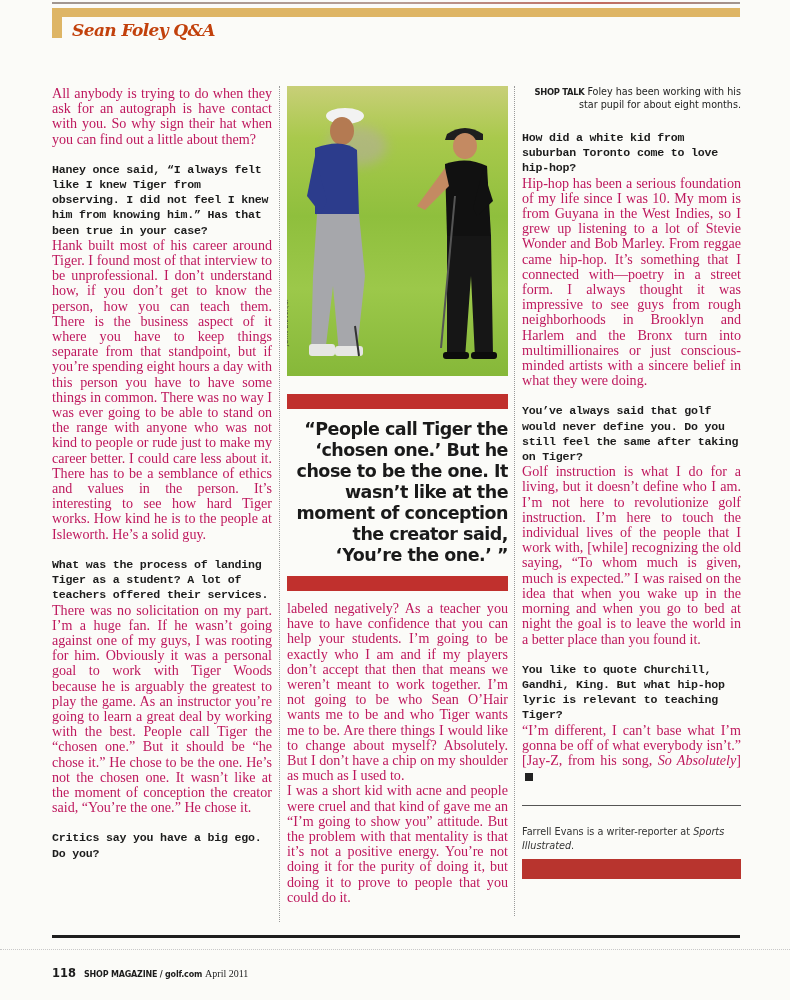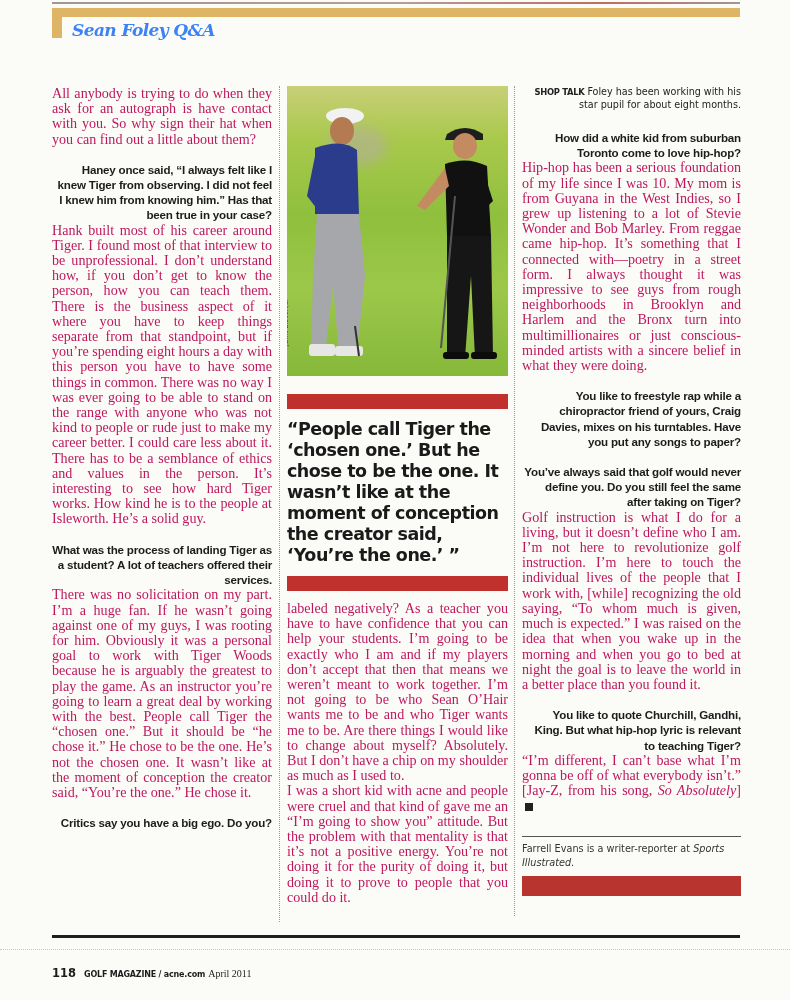--- a/index.html
+++ b/index.html
@@ -4,53 +4,53 @@
 <style>
   * { box-sizing: border-box; margin: 0; padding: 0; }
   html, body { width: 790px; height: 1000px; background: #fbfbf8; overflow: hidden; }
   body { position: relative; font-family: "DejaVu Serif", serif; color: #222; }
 
   .top-rule { position: absolute; left: 52px; top: 2px; width: 688px; height: 2px;
     background: linear-gradient(90deg, #8a7d76, #a5867c 50%, #b3483a 80%, #8a7d76); opacity: .8; }
   .gold-bar { position: absolute; left: 52px; top: 8px; width: 688px; height: 9px; background: #deb565; }
   .gold-side { position: absolute; left: 52px; top: 17px; width: 10px; height: 21px; background: #deb565; }
   .section-title { position: absolute; left: 72px; top: 20px; font-family: "DejaVu Serif", serif;
-    font-weight: bold; font-style: italic; font-size: 17px; letter-spacing: -0.6px; color: #3b82f6; }
+    font-weight: bold; font-style: italic; font-size: 17px; letter-spacing: -0.6px; color: #c2410c; }
 
   .col { position: absolute; top: 86px; }
   .col1 { left: 52px; width: 220px; }
   .col2 { left: 287px; width: 221px; }
   .col3 { left: 522px; width: 219px; }
 
   .divider { position: absolute; top: 86px; height: 836px; width: 0; border-left: 1px dotted #9a9a9a; }
   .div1 { left: 279px; }
   .div2 { left: 514px; height: 830px; }
 
   .body-text { font-family: "Liberation Serif", serif; font-size: 14.1px; line-height: 15.2px; color: #be185d;
     text-align: justify; hyphens: manual; }
-  .q { font-family: Liberation Sans, sans-serif; font-weight: bold; font-size: 11.6px; line-height: 15.2px;
-    color: #1c1c1c; margin-top: 15px; letter-spacing: -0.2px; text-align: right; }
+  .q { font-family: Liberation Mono, monospace; font-weight: bold; font-size: 11.6px; line-height: 15.2px;
+    color: #1c1c1c; margin-top: 15px; letter-spacing: -0.2px; }
 
   .photo { position: relative; width: 221px; height: 290px; overflow: hidden;
     background: linear-gradient(180deg, #c8cf78 0%, #a9c94c 18%, #8fbf3d 45%, #9cc84a 70%, #86b839 100%); }
   .photo .haze { position: absolute; left: 40px; top: 40px; width: 60px; height: 40px; border-radius: 50%; background: #b9a6b5; opacity: .45; filter: blur(6px); }
   .photo-credit { position: absolute; left: -4px; top: 260px; transform: rotate(-90deg); transform-origin: left top;
     font-family: "DejaVu Sans", sans-serif; font-size: 5.5px; color: #333; letter-spacing: .3px; }
 
   .red-rule { height: 15px; background: #c0302d; }
   .pull-quote { font-family: "DejaVu Sans", sans-serif; font-weight: bold; font-size: 17.5px; line-height: 21px;
-    color: #1a1a1a; letter-spacing: -0.5px; padding: 10px 0 10px 0; }
+    color: #1a1a1a; letter-spacing: -0.5px; padding: 10px 0 10px 0; text-align: right; }
 
   .shop-talk { font-family: "DejaVu Sans", sans-serif; font-size: 9.6px; line-height: 11.5px; color: #222; text-align: right; }
   .shop-talk .label { font-weight: bold; font-size: 8.4px; letter-spacing: -0.3px; margin-right: 3px; }
 
   .end-mark { display: inline-block; width: 8px; height: 8px; background: #222; margin-left: 3px; vertical-align: -1px; }
 
   .bio-rule { border-top: 1px solid #555; margin-top: 22px; }
-  .bio { font-family: "DejaVu Sans", sans-serif; font-size: 9.7px; line-height: 14px; color: #333; margin-top: 5px; }
+  .bio { font-family: "DejaVu Sans", sans-serif; font-size: 9.7px; line-height: 14px; color: #333; margin-top: 19px; }
   .bio em { font-style: italic; }
   .promo { margin-top: 6px; background: #b8342e; color: #f4e7e3; font-family: "DejaVu Sans", sans-serif;
     font-size: 9.8px; line-height: 20px; height: 20px; padding-left: 4px; white-space: nowrap; cursor: pointer; }
 
   .bottom-rule { position: absolute; left: 52px; top: 935px; width: 688px; height: 3px; background: #1e1e1e; }
   .faint-rule { position: absolute; left: 0; top: 949px; width: 790px; height: 1px; border-top: 1px dotted #c8c8c8; }
   .folio { position: absolute; left: 52px; top: 962px; font-family: "DejaVu Sans", sans-serif; color: #1c1c1c; white-space: nowrap; }
   .folio .page-num { font-weight: bold; font-size: 11.5px; margin-right: 8px; }
   .folio .mag { font-weight: bold; font-size: 8px; letter-spacing: -0.2px; }
   .folio .date { font-family: "Liberation Serif", serif; font-size: 10px; margin-left: 3px; }
@@ -109,29 +109,28 @@
   <p class="body-text">labeled negatively? As a teacher you have to have confidence that you can help your students. I’m going to be exactly who I am and if my players don’t accept that then that means we weren’t meant to work together. I’m not going to be who Sean O’Hair wants me to be and who Tiger wants me to be. Are there things I would like to change about myself? Absolutely. But I don’t have a chip on my shoulder as much as I used to.</p>
   <p class="body-text">I was a short kid with acne and people were cruel and that kind of gave me an “I’m going to show you” attitude. But the problem with that mentality is that it’s not a positive energy. You’re not doing it for the purity of doing it, but doing it to prove to people that you could do it.</p>
 </div>
 
 <div class="col col3">
   <p class="shop-talk">
     <span class="label">SHOP TALK</span><span>Foley has been working with his star pupil for about eight months.</span>
   </p>
   <p class="q" style="margin-top:20px">How did a white kid from suburban Toronto come to love hip-hop?</p>
   <p class="body-text">Hip-hop has been a serious foundation of my life since I was 10. My mom is from Guyana in the West Indies, so I grew up listening to a lot of Stevie Wonder and Bob Marley. From reggae came hip-hop. It’s something that I connected with—poetry in a street form. I always thought it was impressive to see guys from rough neighborhoods in Brooklyn and Harlem and the Bronx turn into multimillionaires or just conscious-minded artists with a sincere belief in what they were doing.</p>
-  <p class="q">You like to freestyle rap while a chiropractor friend of yours, Craig Davies, mixes on his turntables. Have you put any songs to paper?</p>
   <p class="q">You’ve always said that golf would never define you. Do you still feel the same after taking on Tiger?</p>
   <p class="body-text">Golf instruction is what I do for a living, but it doesn’t define who I am. I’m not here to revolutionize golf instruction. I’m here to touch the individual lives of the people that I work with, [while] recognizing the old saying, “To whom much is given, much is expected.” I was raised on the idea that when you wake up in the morning and when you go to bed at night the goal is to leave the world in a better place than you found it.</p>
   <p class="q">You like to quote Churchill, Gandhi, King. But what hip-hop lyric is relevant to teaching Tiger?</p>
   <p class="body-text"><span>“I’m different, I can’t base what I’m gonna be off of what everybody isn’t.” [Jay-Z, from his song, </span><em>So Absolutely</em><span>]</span><span class="end-mark"></span></p>
   <div class="bio-rule"></div>
   <p class="bio"><span>Farrell Evans is a writer-reporter at </span><em>Sports Illustrated</em><span>.</span></p>
   <div class="promo">
     
   </div>
 </div>
 
 <div class="bottom-rule"></div>
 <div class="faint-rule"></div>
 <div class="folio">
-  <span class="page-num">118</span><span class="mag">GOLF MAGAZINE / acne.com</span><span class="date">April 2011</span>
+  <span class="page-num">118</span><span class="mag">SHOP MAGAZINE / golf.com</span><span class="date">April 2011</span>
 </div>
 
 </body></html>

